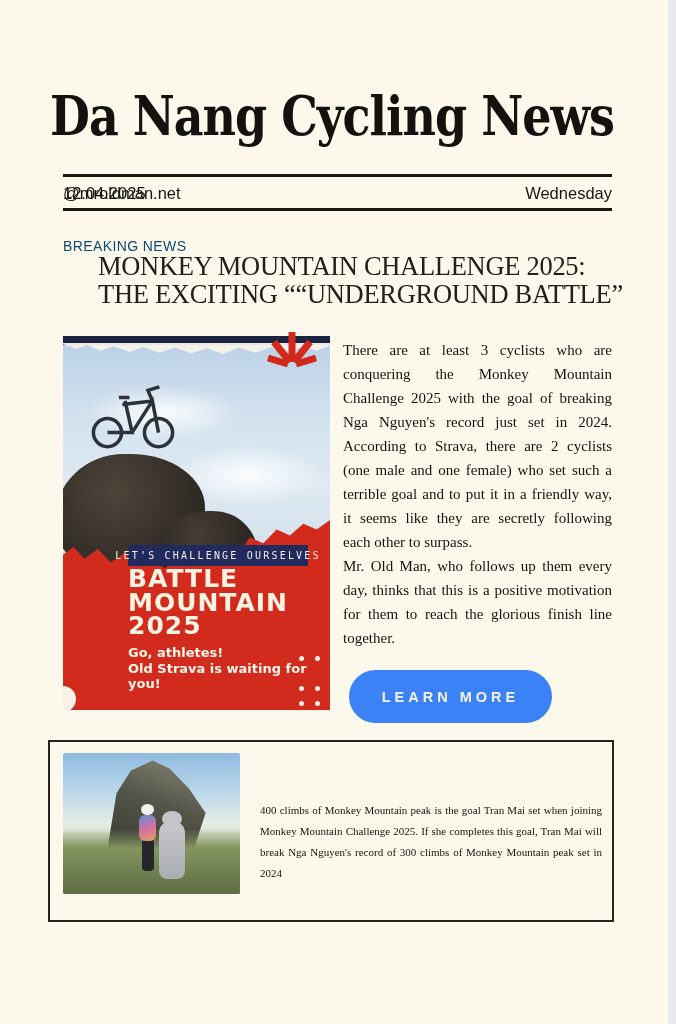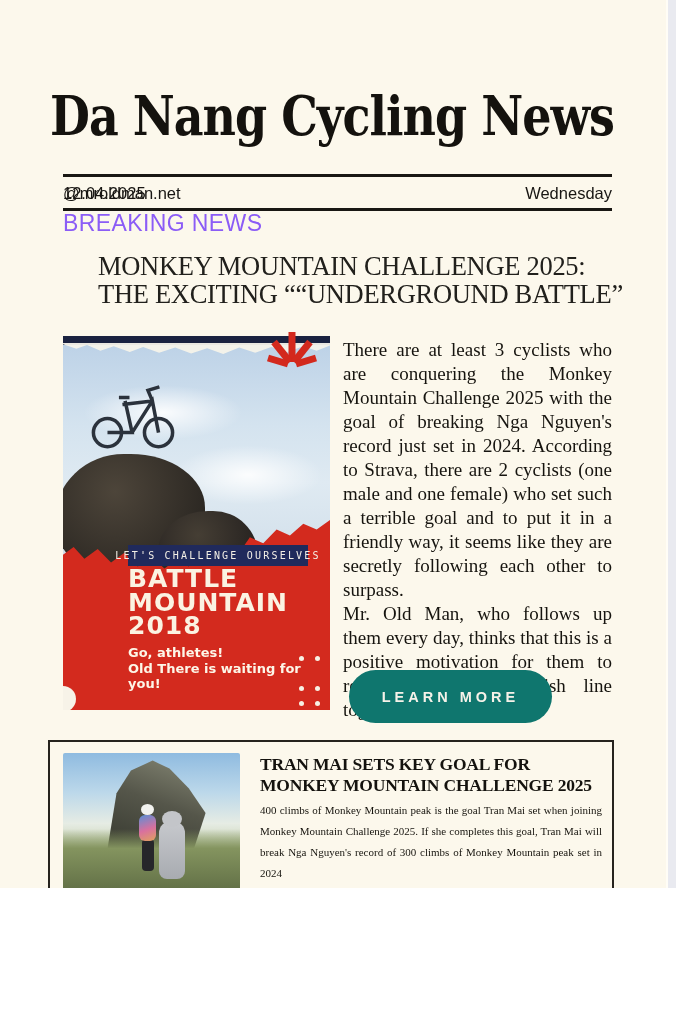--- a/index.html
+++ b/index.html
@@ -1,19 +1,19 @@
 <!DOCTYPE html>
 <html><head>
 <meta charset="utf-8">
 <style>
   * { margin:0; padding:0; box-sizing:border-box; }
   html,body { width:676px; height:1024px; }
   body { font-family:"Liberation Serif", serif; }
   .page {
-    position:relative; width:676px; height:888px;
+    position:relative; width:676px; height:1024px;
     background:#FCF8EC; overflow:hidden; color:#1c1a17;
   }
   .right-edge {
     position:absolute; top:0; right:0; width:10px; height:1024px;
     background:#E9EAF0; border-left:2px solid #fffdf6; z-index:50;
   }
   
   .masthead {
     position:absolute; top:84px; left:0; width:664px; text-align:center;
     font-family:"DejaVu Serif", serif; font-weight:900;
@@ -25,23 +25,23 @@
   .rule-top { top:174px; }
   .rule-bottom { top:208px; }
   .dateline {
     position:absolute; top:181px; left:63px; width:549px; height:24px;
     display:flex; align-items:center; justify-content:space-between;
     font-family:"Liberation Sans", sans-serif; font-size:16.5px; color:#181613;
   }
   .dateline .mid { position:absolute; left:0; right:12px; text-align:left; }
   
   .kicker {
-    position:absolute; top:210px; left:63px;
-    font-family:"Liberation Sans", sans-serif; font-size:23px;
-    letter-spacing:0.4px; color:#8b5cf6;
+    position:absolute; top:238px; left:63px;
+    font-family:"Liberation Sans", sans-serif; font-size:14px;
+    letter-spacing:0.4px; color:#0c4a6e;
   }
   .headline {
     position:absolute; top:252px; left:63px; width:560px;
     font-family:"Liberation Serif", serif; font-weight:400;
     font-size:26.5px; line-height:28px; letter-spacing:-0.3px; color:#21201c;margin-left:35px;
   }
   
   .feature { position:absolute; top:336px; left:63px; width:549px; height:374px; }
   .poster-wrap { position:absolute; left:0; top:0; width:267px; height:374px; }
   .poster { position:relative; width:267px; height:374px; overflow:hidden; background:#000000; }
@@ -88,26 +88,26 @@
     position:absolute; left:65px; top:309px;
     font-family:"DejaVu Sans", sans-serif; font-weight:700;
     font-size:13px; line-height:15.5px; color:#FDF6E8;
   }
   .dot { position:absolute; width:5px; height:5px; border-radius:50%; background:#f7f1e4; }
   .half-circle { position:absolute; left:-13px; top:350px; width:26px; height:26px; border-radius:50%; background:#f7f3e8; }
   .burst { position:absolute; left:203px; top:-8px; z-index:6; }
   
   .article-col {
     position:absolute; left:280px; top:2px; width:269px; height:372px;
-    font-family:"Liberation Serif", serif; font-size:19px; line-height:24px;
+    font-family:"Liberation Serif", serif; font-size:15px; line-height:24px;
     text-align:justify; color:#16140f;
   }
   .learn-more {
     position:absolute; left:286px; top:334px; width:203px; height:53px;
-    background:#0f766e; border:none; border-radius:27px; cursor:pointer;
+    background:#3b82f6; border:none; border-radius:27px; cursor:pointer;
     color:#f6f2e9; font-family:"Liberation Sans", sans-serif; font-weight:700;
     font-size:14.5px; letter-spacing:4px; z-index:4;
   }
   
   .secondary {
     position:absolute; top:740px; left:48px; width:566px; height:182px;
     border:2px solid #26231e; background:#FCF8EC;
   }
   .photo {
     position:absolute; left:13px; top:11px; width:177px; height:141px;
@@ -174,22 +174,22 @@
           <g stroke="#2b323c" stroke-width="4" fill="none">
             <circle cx="21" cy="62" r="16"></circle>
             <circle cx="79" cy="62" r="16"></circle>
             <path d="M21 62 L49 62 L41 26 M38 30 L72 26 M49 62 L72 26 L79 62 M72 26 L67 14 L80 10 M34 22 L46 22"></path>
           </g>
         </svg>
         <div class="red-block"></div>
         <div class="poster-navy-top"></div>
         <div class="poster-torn-white"></div>
         <div class="poster-badge">LET'S CHALLENGE OURSELVES</div>
-        <div class="poster-title"><span>BATTLE</span><br><span>MOUNTAIN</span><br><span>2018</span></div>
-        <div class="poster-tag"><span>Go, athletes!</span><br><span>Old There is waiting for you!</span></div>
+        <div class="poster-title"><span>BATTLE</span><br><span>MOUNTAIN</span><br><span>2025</span></div>
+        <div class="poster-tag"><span>Go, athletes!</span><br><span>Old Strava is waiting for you!</span></div>
         <div>
           <div class="dot" style="left:236px; top:320px;"></div>
           <div class="dot" style="left:252px; top:320px;"></div>
           <div class="dot" style="left:236px; top:350px;"></div>
           <div class="dot" style="left:252px; top:350px;"></div>
           <div class="dot" style="left:236px; top:365px;"></div>
           <div class="dot" style="left:252px; top:365px;"></div>
         </div>
         <div class="half-circle"></div>
       </div>
@@ -214,16 +214,15 @@
   <section class="secondary">
     <div class="photo">
       <div class="cliff"></div>
       <div class="grass"></div>
       <div class="statue"></div>
       <div class="statue-head"></div>
       <div class="person-legs"></div>
       <div class="person-body"></div>
       <div class="person-helmet"></div>
     </div>
-    <h2 class="sec-title">TRAN MAI SETS KEY GOAL FOR MONKEY MOUNTAIN CHALLENGE 2025</h2>
     <p class="sec-body">400 climbs of Monkey Mountain peak is the goal Tran Mai set when joining Monkey Mountain Challenge 2025. If she completes this goal, Tran Mai will break Nga Nguyen's record of 300 climbs of Monkey Mountain peak set in 2024</p>
   </section>
 </div>
 
 </body></html>

